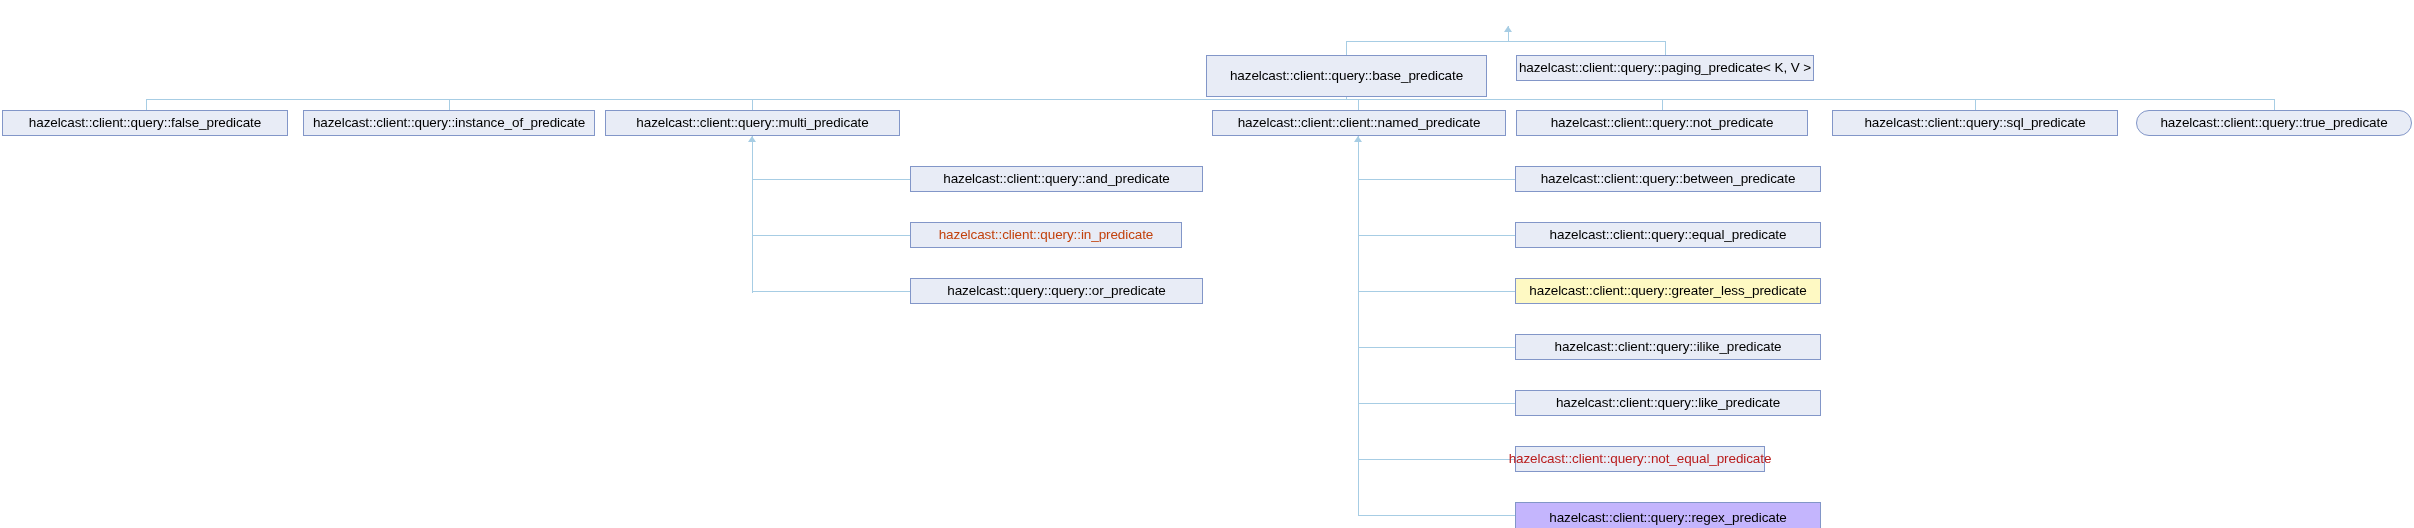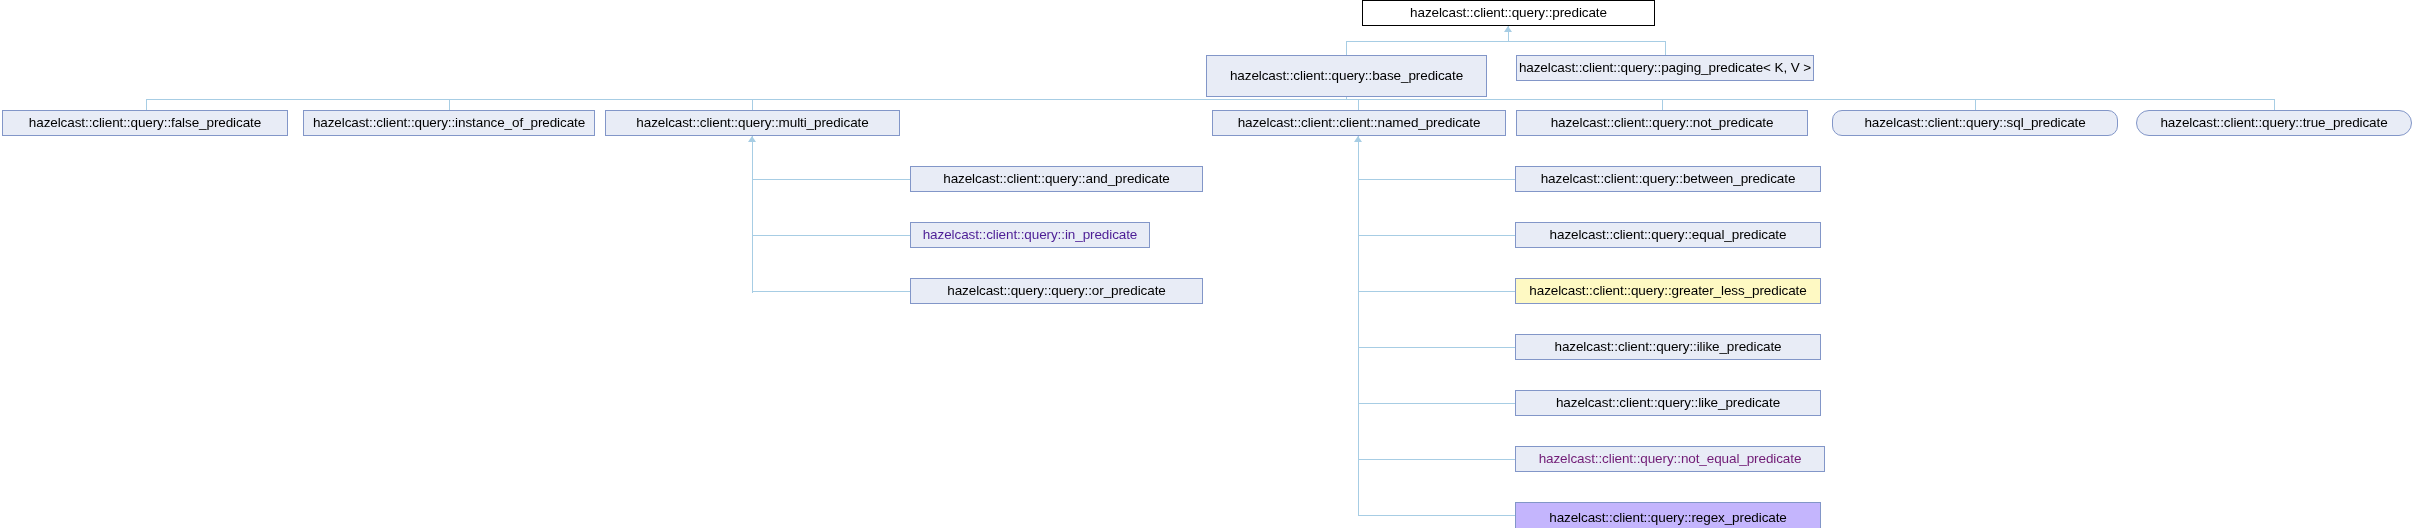--- a/index.html
+++ b/index.html
@@ -78,33 +78,32 @@
     <div class="edge h" style="left: 752px; top: 291px; width: 158px; background: rgb(167, 205, 228);"></div>
     <div class="edge v" style="left: 1358px; top: 136px; height: 379px; background: rgb(167, 205, 228);"></div>
     <div class="arrow" style="left: 1354px; top: 136px; border-bottom-color: rgb(167, 205, 228);"></div>
     <div class="edge h" style="left: 1358px; top: 179px; width: 157px; background: rgb(167, 205, 228);"></div>
     <div class="edge h" style="left: 1358px; top: 235px; width: 157px; background: rgb(167, 205, 228);"></div>
     <div class="edge h" style="left: 1358px; top: 291px; width: 157px; background: rgb(167, 205, 228);"></div>
     <div class="edge h" style="left: 1358px; top: 347px; width: 157px; background: rgb(167, 205, 228);"></div>
     <div class="edge h" style="left: 1358px; top: 403px; width: 157px; background: rgb(167, 205, 228);"></div>
     <div class="edge h" style="left: 1358px; top: 459px; width: 157px; background: rgb(167, 205, 228);"></div>
     <div class="edge h" style="left: 1358px; top: 515px; width: 157px; background: rgb(167, 205, 228);"></div>
-    <div class="node root" style="left: 1362px; top: 0px; width: 293px; height: 26px; background: rgb(255, 255, 255); border-color: rgb(0, 0, 0); color: rgb(0, 0, 0);">hazelcast::client::query::predicate</div>
     <div class="node" style="left: 1206px; top: 55px; width: 281px; height: 42px; background: rgb(232, 236, 246); border-color: rgb(130, 150, 200); color: rgb(0, 0, 0);">hazelcast::client::query::base_predicate</div>
     <div class="node" style="left: 1516px; top: 55px; width: 298px; height: 26px; background: rgb(232, 236, 246); border-color: rgb(130, 150, 200); color: rgb(0, 0, 0);">hazelcast::client::query::paging_predicate&lt; K, V &gt;</div>
     <div class="node" style="left: 2px; top: 110px; width: 286px; height: 26px; background: rgb(232, 236, 246); border-color: rgb(130, 150, 200); color: rgb(0, 0, 0);">hazelcast::client::query::false_predicate</div>
     <div class="node" style="left: 303px; top: 110px; width: 292px; height: 26px; background: rgb(232, 236, 246); border-color: rgb(130, 150, 200); color: rgb(0, 0, 0);">hazelcast::client::query::instance_of_predicate</div>
     <div class="node" style="left: 605px; top: 110px; width: 295px; height: 26px; background: rgb(232, 236, 246); border-color: rgb(130, 150, 200); color: rgb(0, 0, 0);">hazelcast::client::query::multi_predicate</div>
     <div class="node" style="left: 1212px; top: 110px; width: 294px; height: 26px; background: rgb(232, 236, 246); border-color: rgb(130, 150, 200); color: rgb(0, 0, 0);">hazelcast::client::client::named_predicate</div>
     <div class="node" style="left: 1516px; top: 110px; width: 292px; height: 26px; background: rgb(232, 236, 246); border-color: rgb(130, 150, 200); color: rgb(0, 0, 0);">hazelcast::client::query::not_predicate</div>
-    <div class="node" style="left: 1832px; top: 110px; width: 286px; height: 26px; background: rgb(232, 236, 246); border-color: rgb(130, 150, 200); color: rgb(0, 0, 0); border-radius: 10px;">hazelcast::client::query::sql_predicate</div>
+    <div class="node" style="left: 1832px; top: 110px; width: 286px; height: 26px; background: rgb(232, 236, 246); border-color: rgb(130, 150, 200); color: rgb(0, 0, 0);">hazelcast::client::query::sql_predicate</div>
     <div class="node" style="left: 2136px; top: 110px; width: 276px; height: 26px; background: rgb(232, 236, 246); border-color: rgb(130, 150, 200); color: rgb(0, 0, 0); border-radius: 13px;">hazelcast::client::query::true_predicate</div>
     <div class="node" style="left: 910px; top: 166px; width: 293px; height: 26px; background: rgb(232, 236, 246); border-color: rgb(130, 150, 200); color: rgb(0, 0, 0);">hazelcast::client::query::and_predicate</div>
-    <div class="node" style="left: 910px; top: 222px; width: 240px; height: 26px; background: rgb(232, 236, 246); border-color: rgb(130, 150, 200); color: #4c1d95;">hazelcast::client::query::in_predicate</div>
+    <div class="node" style="left: 910px; top: 222px; width: 272px; height: 26px; background: rgb(232, 236, 246); border-color: rgb(130, 150, 200); color: #c2410c;">hazelcast::client::query::in_predicate</div>
     <div class="node" style="left: 910px; top: 278px; width: 293px; height: 26px; background: rgb(232, 236, 246); border-color: rgb(130, 150, 200); color: rgb(0, 0, 0);">hazelcast::query::query::or_predicate</div>
     <div class="node" style="left: 1515px; top: 166px; width: 306px; height: 26px; background: rgb(232, 236, 246); border-color: rgb(130, 150, 200); color: rgb(0, 0, 0);">hazelcast::client::query::between_predicate</div>
     <div class="node" style="left: 1515px; top: 222px; width: 306px; height: 26px; background: rgb(232, 236, 246); border-color: rgb(130, 150, 200); color: rgb(0, 0, 0);">hazelcast::client::query::equal_predicate</div>
     <div class="node" style="left: 1515px; top: 278px; width: 306px; height: 26px; background: #fef9c3; border-color: rgb(130, 150, 200); color: rgb(0, 0, 0);">hazelcast::client::query::greater_less_predicate</div>
     <div class="node" style="left: 1515px; top: 334px; width: 306px; height: 26px; background: rgb(232, 236, 246); border-color: rgb(130, 150, 200); color: rgb(0, 0, 0);">hazelcast::client::query::ilike_predicate</div>
     <div class="node" style="left: 1515px; top: 390px; width: 306px; height: 26px; background: rgb(232, 236, 246); border-color: rgb(130, 150, 200); color: rgb(0, 0, 0);">hazelcast::client::query::like_predicate</div>
-    <div class="node" style="left: 1515px; top: 446px; width: 310px; height: 26px; background: rgb(232, 236, 246); border-color: rgb(130, 150, 200); color: #701a75;">hazelcast::client::query::not_equal_predicate</div>
+    <div class="node" style="left: 1515px; top: 446px; width: 250px; height: 26px; background: rgb(232, 236, 246); border-color: rgb(130, 150, 200); color: #b91c1c;">hazelcast::client::query::not_equal_predicate</div>
     <div class="node" style="left: 1515px; top: 502px; width: 306px; height: 32px; background: #c4b5fd; border-color: rgb(130, 150, 200); color: rgb(0, 0, 0);">hazelcast::client::query::regex_predicate</div>
   </div>
 
 </body></html>

